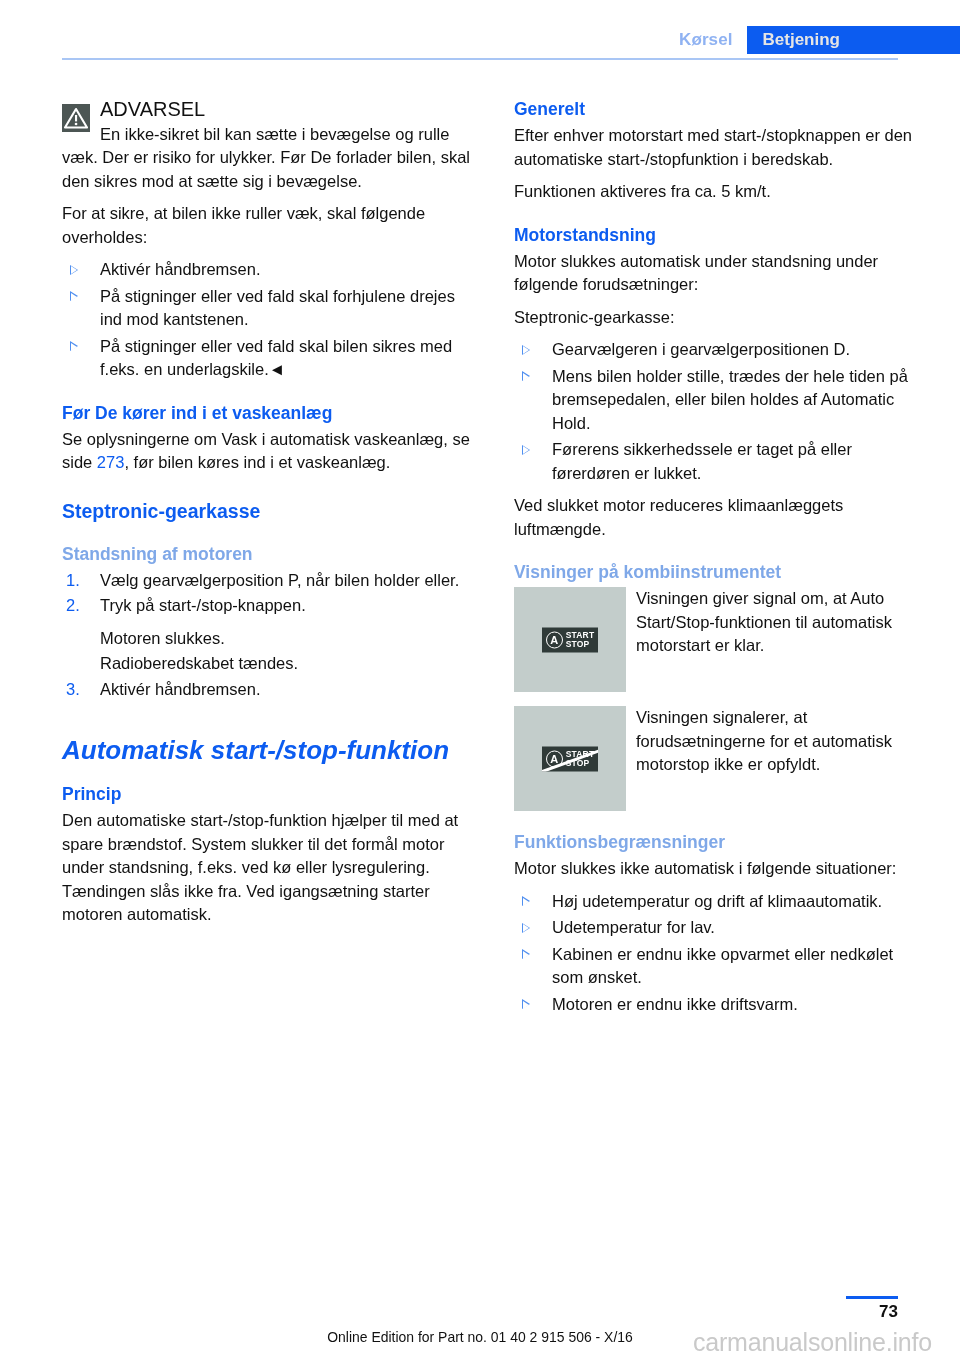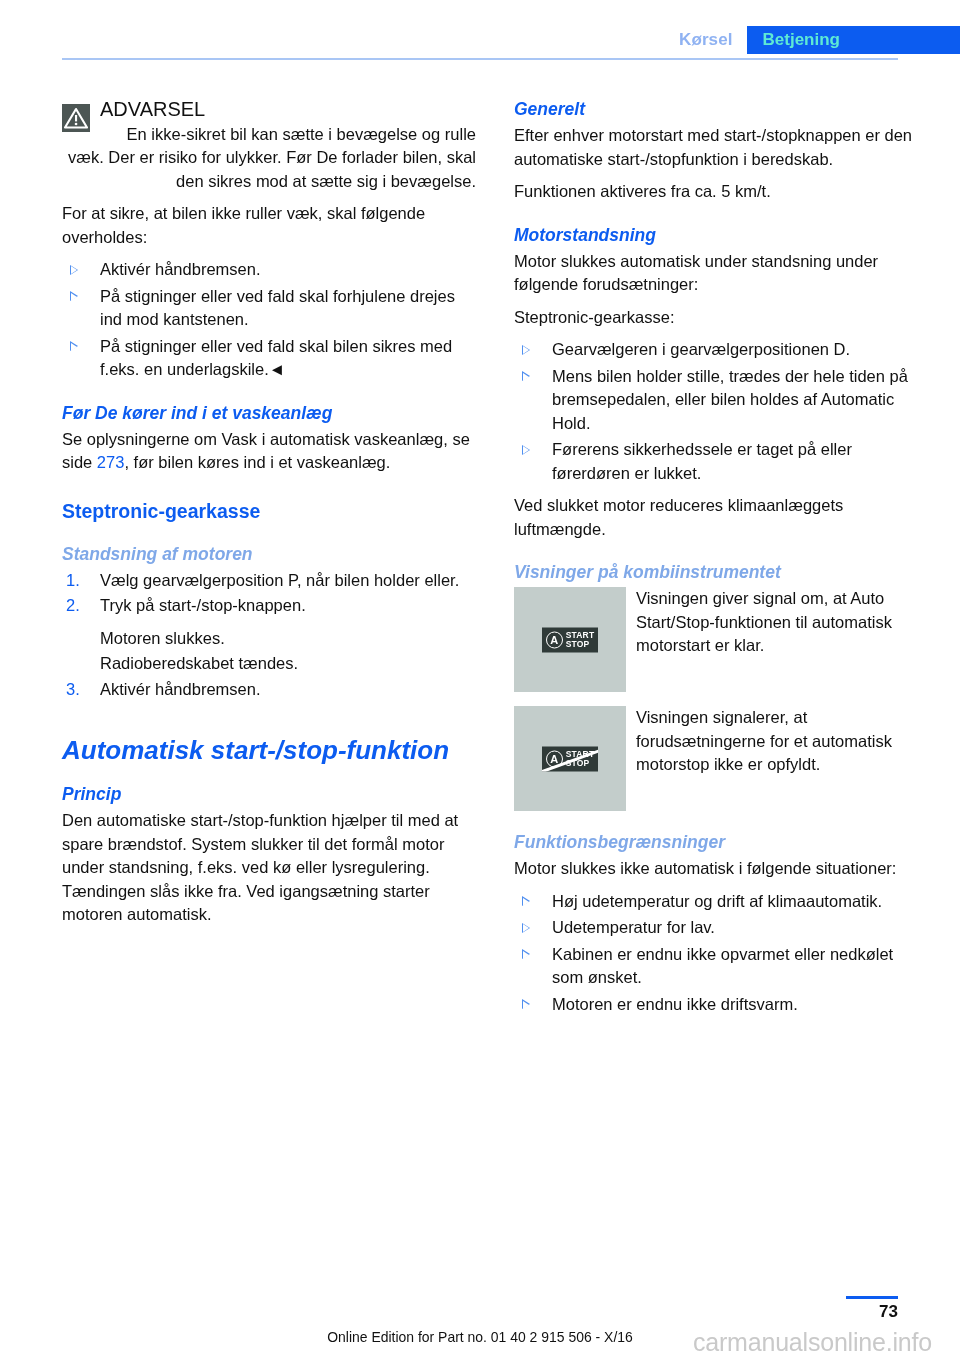--- a/index.html
+++ b/index.html
@@ -24,21 +24,21 @@
   .tab-inactive {
     color:#8fb2f2;
     font-weight:bold;
     font-size:17px;
     line-height:28px;
     padding:0 14px 0 0;
     letter-spacing:.1px;
   }
   .tab-active {
     background:#0c5cf0;
-    color:#5eead4;
+    color:#e5e5e5;
     font-weight:bold;
     font-size:17px;
     line-height:28px;
     padding:0 120px 0 16px;
     white-space:nowrap;
   }
   .header-rule {
     position:absolute; left:62px; top:58px; width:836px; height:2px;
     background:#a9c6f5;
   }
@@ -74,21 +74,20 @@
     line-height:24px;
     font-weight:bold;
     color:#0c5cf0;
   }
   h3.sub {
     margin:20px 0 4px 0;
     font-size:17.5px;
     line-height:22px;
     font-weight:bold;
     color:#0c5cf0;
-    font-style:italic;
   }
   h3.sub.tight { margin-top:0; }
   h3.sub.pale { color:#7fa8e8; }
 
   .pageref { color:#0c5cf0; }
 
   
   .warning { position:relative; margin:0 0 4px 0; }
   .warn-icon {
     position:absolute; left:0; top:6px;
@@ -100,21 +99,20 @@
   .warn-title {
     margin:0 0 1px 38px;
     font-size:20px;
     line-height:23.5px;
   }
   .warn-first {
     margin:0 0 9px 0;
     text-indent:38px;
     font-size:16.5px;
     line-height:23.5px;
-    text-align:right;
   }
 
   
   ul.tri { list-style:none; margin:0 0 9px 0; padding:0; }
   ul.tri li {
     position:relative;
     padding-left:38px;
     margin:0 0 3px 0;
     font-size:16.5px;
     line-height:23.5px;

